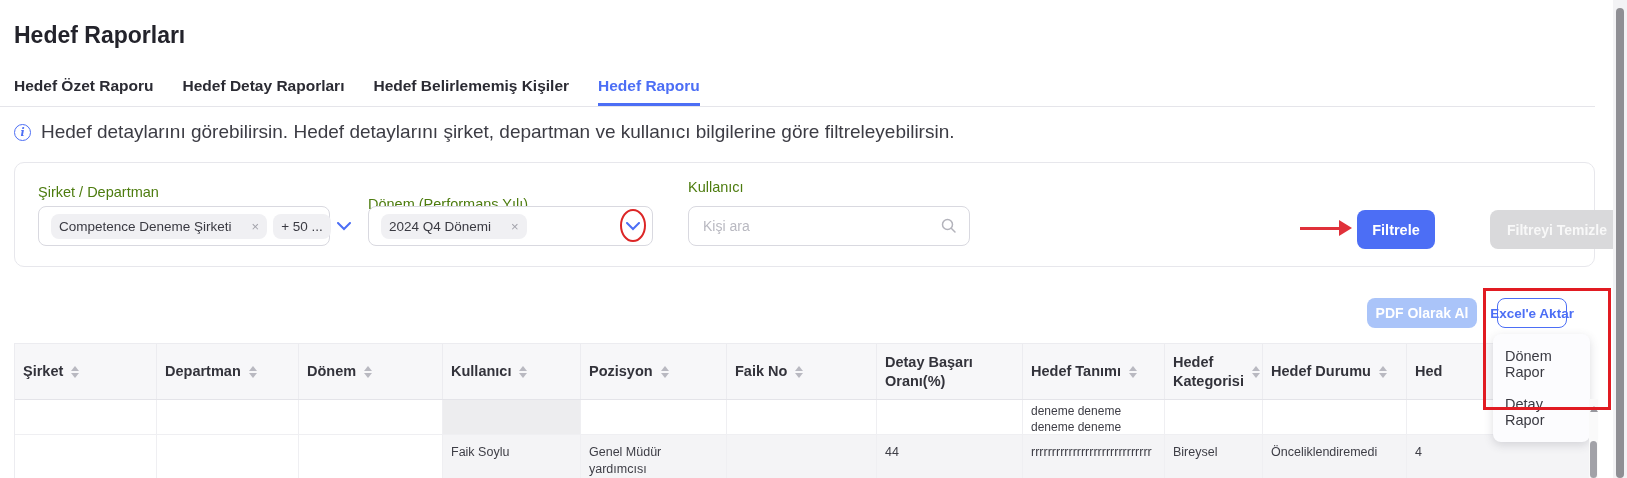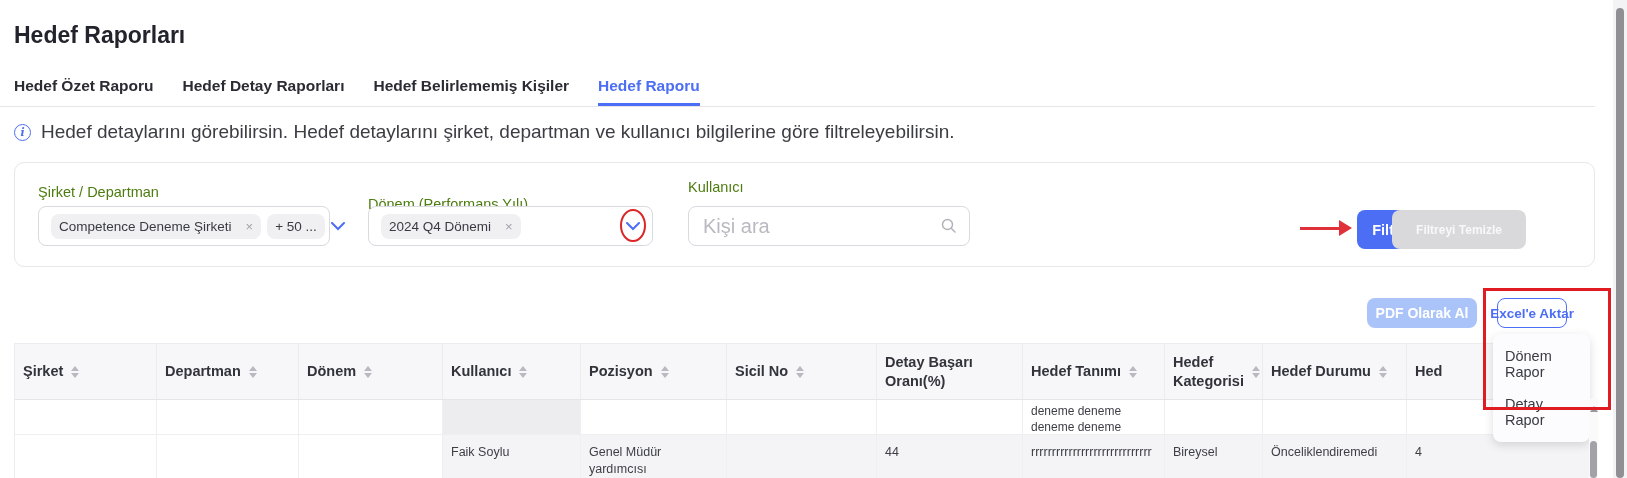--- a/index.html
+++ b/index.html
@@ -21,31 +21,31 @@
              box-sizing:border-box;flex:0 0 auto;}
   .info-text{font-size:19px;color:#3c3c44;}
 
   
   #filtercard{left:14px;top:162px;width:1581px;height:105px;border:1px solid #e7e7ec;border-radius:10px;
               box-sizing:border-box;background:#fff;}
   .flabel{font-size:14.5px;color:#4d7c0f;}
   .selbox{height:40px;border:1px solid #d9d9e0;border-radius:8px;background:#fff;box-sizing:border-box;
           display:flex;align-items:center;padding:0 12px;gap:6px;}
   .tag{background:#f0f0f3;border-radius:8px;padding:5px 8px;font-size:13.5px;color:#3a3a42;
-       display:flex;align-items:center;gap:14px;white-space:nowrap;}
+       display:flex;align-items:center;gap:20px;white-space:nowrap;}
   .tag .x{color:#a2a2aa;font-size:13px;cursor:pointer;}
   .chev{margin-left:auto;display:flex;align-items:center;}
-  #user-input-box input{border:none;outline:none;font-size:20px;color:#3a3a42;flex:1;min-width:0;
+  #user-input-box input{border:none;outline:none;font-size:14px;color:#3a3a42;flex:1;min-width:0;
                         font-family:"Liberation Sans",sans-serif;background:transparent;}
   #user-input-box input::placeholder{color:#b9b9c1;}
 
   .btn{border-radius:8px;font-weight:bold;display:flex;align-items:center;justify-content:center;
        box-sizing:border-box;cursor:pointer;white-space:nowrap;}
   #btn-filter{left:1357px;top:210px;width:78px;height:39px;background:#4c6ef5;color:#fff;font-size:14.5px;}
-  #btn-clear{left:1392px;top:210px;width:134px;height:39px;background:#d9d9db;color:#f8f8f8;font-size:12px;}
+  #btn-clear{left:1490px;top:210px;width:134px;height:39px;background:#d9d9db;color:#f8f8f8;font-size:14px;}
   #btn-pdf{left:1367px;top:298px;width:110px;height:30px;background:#aac4f9;color:#fff;font-size:14px;}
   #btn-excel{left:1497px;top:298px;width:70px;height:30px;background:#fff;border:1.5px solid #4c6ef5;
              color:#4c6ef5;font-size:13.5px;z-index:6;}
 
   
   #excel-menu{left:1493px;top:334px;width:97px;background:#fcfcfe;border-radius:8px;
               box-shadow:0 3px 10px rgba(60,60,80,.18);padding:6px 0;z-index:6;}
   .menu-item{padding:8px 12px;font-size:14.5px;color:#3a3a42;cursor:pointer;}
 
   
@@ -193,21 +193,21 @@
         </span>
       </div>
     <div class="th c4">
         <span>Pozisyon</span>
         <span class="sort">
           <i class="up"></i>
           <i class="down"></i>
         </span>
       </div>
     <div class="th c5">
-        <span>Sicil No</span>
+        <span>Faik No</span>
         <span class="sort">
           <i class="up"></i>
           <i class="down"></i>
         </span>
       </div>
     <div class="th c6">
         <span>Detay Başarı Oranı(%)</span>
       </div>
     <div class="th c7">
         <span>Hedef Tanımı</span>

